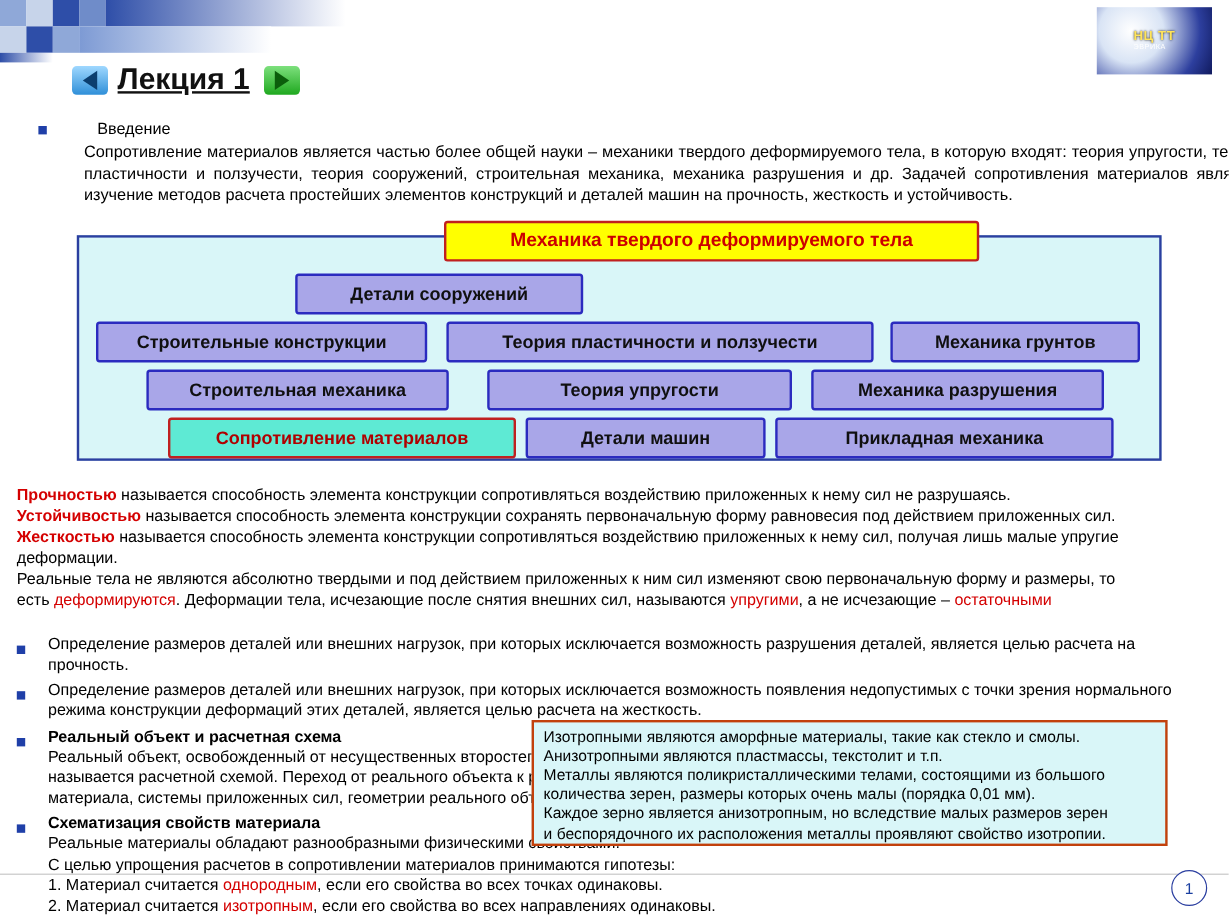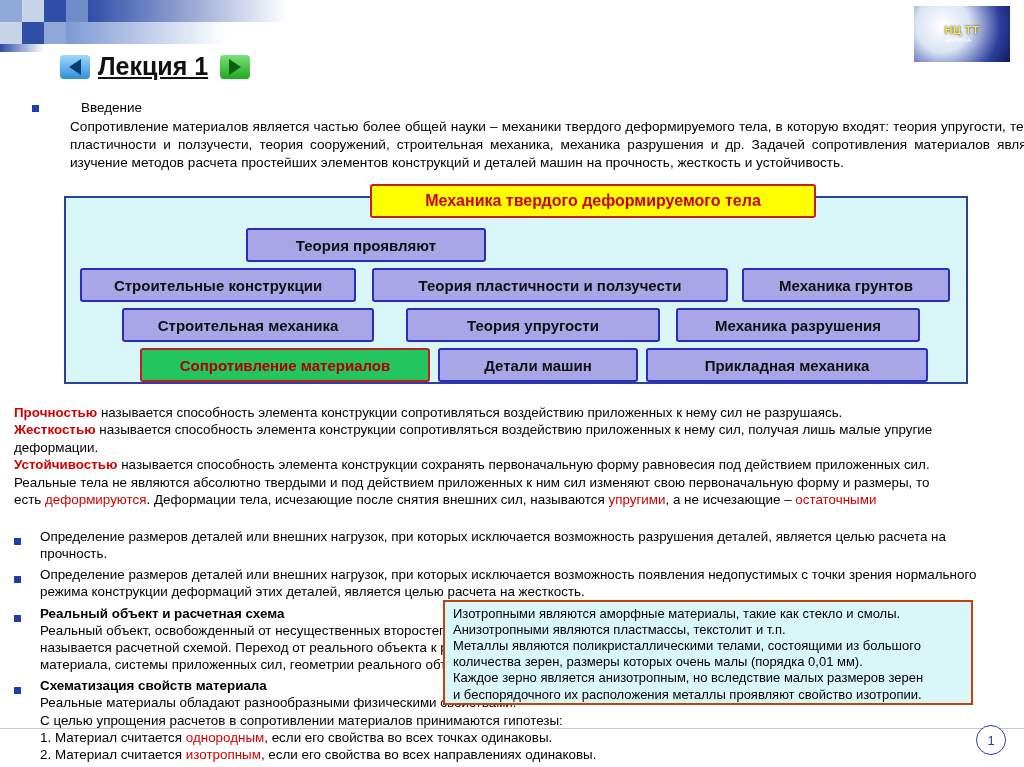--- a/index.html
+++ b/index.html
@@ -60,21 +60,21 @@
     position:absolute;left:64px;top:196px;width:900px;height:184px;
     background:#d9f6f8;border:2px solid #2b3fa0;
   }
   .box{
     position:absolute;border:2px solid #2b2bbf;border-radius:3px;
     background:#a9a6e8;
     font-size:15px;font-weight:bold;color:#101010;
     display:flex;align-items:center;justify-content:center;
     text-align:center;white-space:nowrap;
   }
-  .box.yellow{background:#22c55e;border-color:#c02020;color:#b00000;}
+  .box.yellow{background:#5eead4;border-color:#c02020;color:#b00000;}
   .box.top{
     left:304px;top:-14px;width:442px;height:30px;background:#ffff00;border:2px solid #c02020;color:#cc0000;
     font-size:16px;
   }
   .box.purple{background:#a9a6e8;}
 
   
   .defs{position:absolute;left:14px;top:404px;width:1000px;font-size:13.4px;line-height:1.30;}
   .red{color:#d40000;font-weight:bold;}
   .redn{color:#d40000;}
@@ -139,44 +139,44 @@
   </div>
 
   <div class="intro-head">
     <span class="bullet-sq"></span><span class="lbl">Введение</span>
   </div>
   <div class="para">Сопротивление материалов является частью более общей науки – механики твердого деформируемого тела, в которую входят: теория упругости, теории пластичности и ползучести, теория сооружений, строительная механика, механика разрушения и др. Задачей сопротивления материалов является изучение методов расчета простейших элементов конструкций и деталей машин на прочность, жесткость и устойчивость.</div>
 
   <div class="diagram">
     <div class="box top">Механика твердого деформируемого тела</div>
 
-    <div class="box purple" style="left:180px;top:30px;width:236px;height:30px;">Теория проявляют</div>
+    <div class="box purple" style="left:180px;top:30px;width:236px;height:30px;">Детали сооружений</div>
 
     <div class="box purple" style="left:14px;top:70px;width:272px;height:30px;">Строительные конструкции</div>
     <div class="box purple" style="left:306px;top:70px;width:352px;height:30px;">Теория пластичности и ползучести</div>
     <div class="box purple" style="left:676px;top:70px;width:204px;height:30px;">Механика грунтов</div>
 
     <div class="box purple" style="left:56px;top:110px;width:248px;height:30px;">Строительная механика</div>
     <div class="box purple" style="left:340px;top:110px;width:250px;height:30px;">Теория упругости</div>
     <div class="box purple" style="left:610px;top:110px;width:240px;height:30px;">Механика разрушения</div>
 
     <div class="box yellow" style="left:74px;top:150px;width:286px;height:30px;">Сопротивление материалов</div>
     <div class="box purple" style="left:372px;top:150px;width:196px;height:30px;">Детали машин</div>
     <div class="box purple" style="left:580px;top:150px;width:278px;height:30px;">Прикладная механика</div>
   </div>
 
   <div class="defs">
     <div>
       <span class="red">Прочностью</span><span> называется способность элемента конструкции сопротивляться воздействию приложенных к нему сил не разрушаясь.</span>
     </div>
     <div>
+      <span class="red">Устойчивостью</span><span> называется способность элемента конструкции сохранять первоначальную форму равновесия под действием приложенных сил.</span>
+    </div>
+    <div>
       <span class="red">Жесткостью</span><span> называется способность элемента конструкции сопротивляться воздействию приложенных к нему сил, получая лишь малые упругие деформации.</span>
-    </div>
-    <div>
-      <span class="red">Устойчивостью</span><span> называется способность элемента конструкции сохранять первоначальную форму равновесия под действием приложенных сил.</span>
     </div>
     <div>Реальные тела не являются абсолютно твердыми и под действием приложенных к ним сил изменяют свою первоначальную форму и размеры, то</div>
     <div>
       <span>есть </span><span class="redn">деформируются</span><span>. Деформации тела, исчезающие после снятия внешних сил, называются </span><span class="redn">упругими</span><span>, а не исчезающие – </span><span class="redn">остаточными</span>
     </div>
   </div>
 
   <div class="blist">
 
     <div class="bitem">

